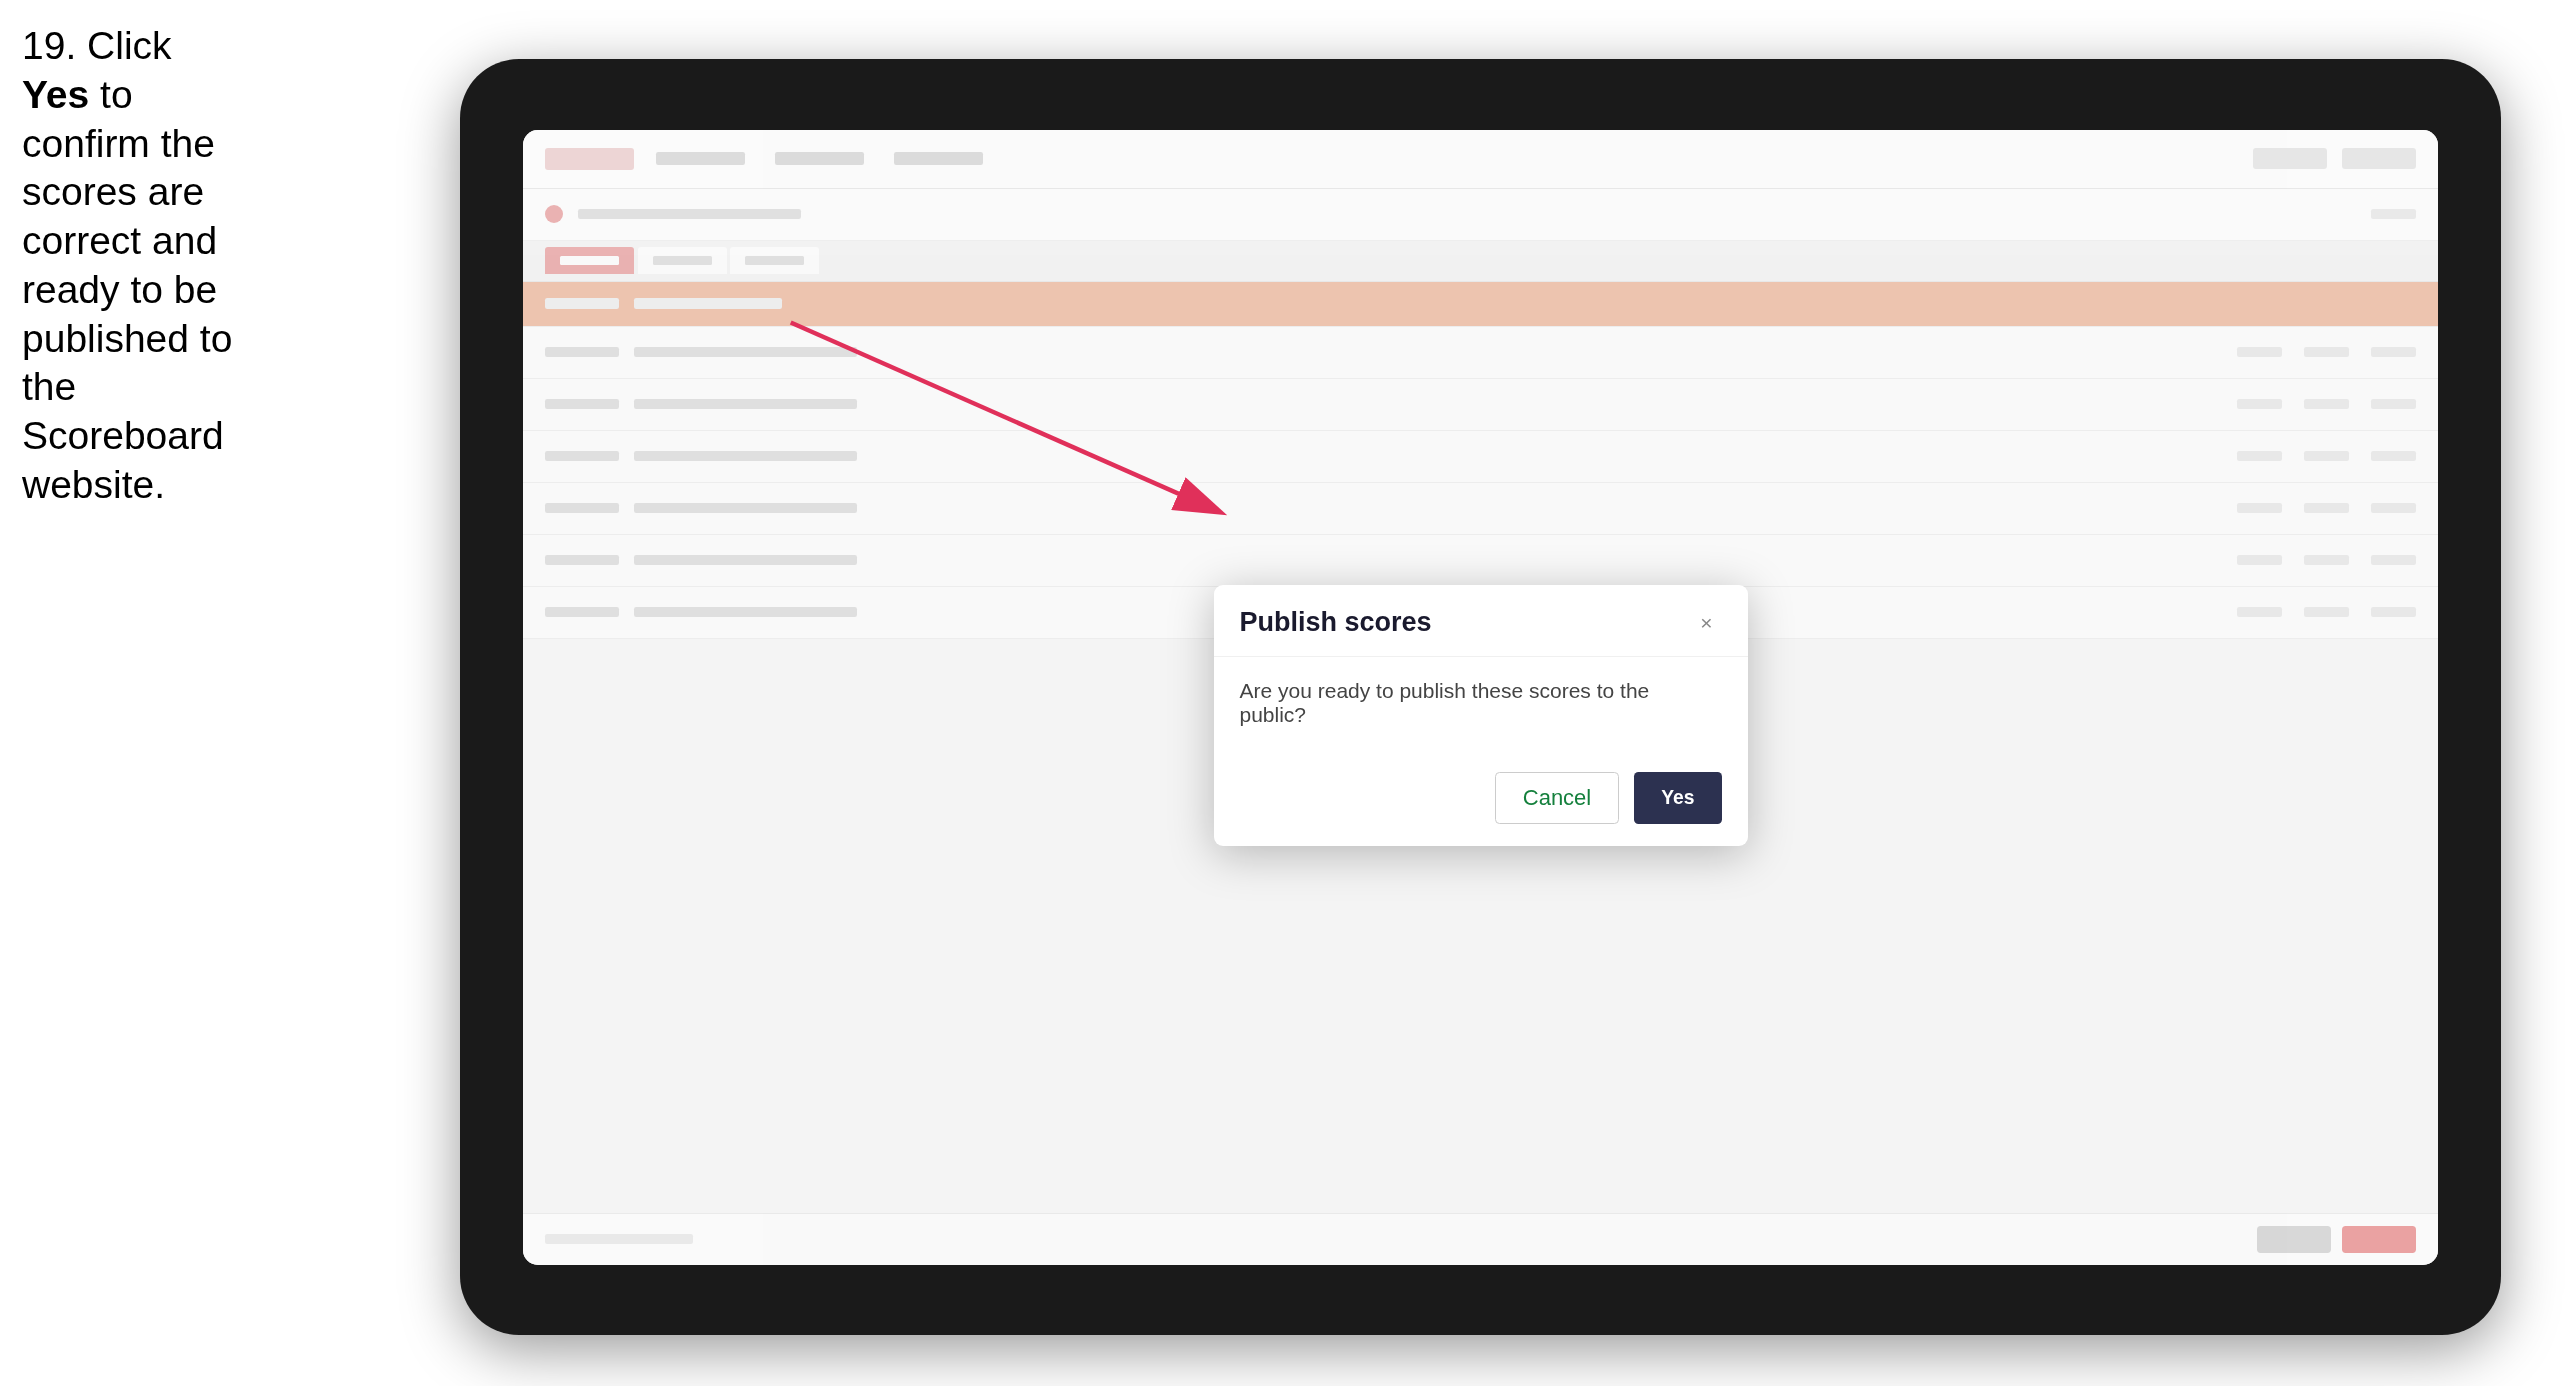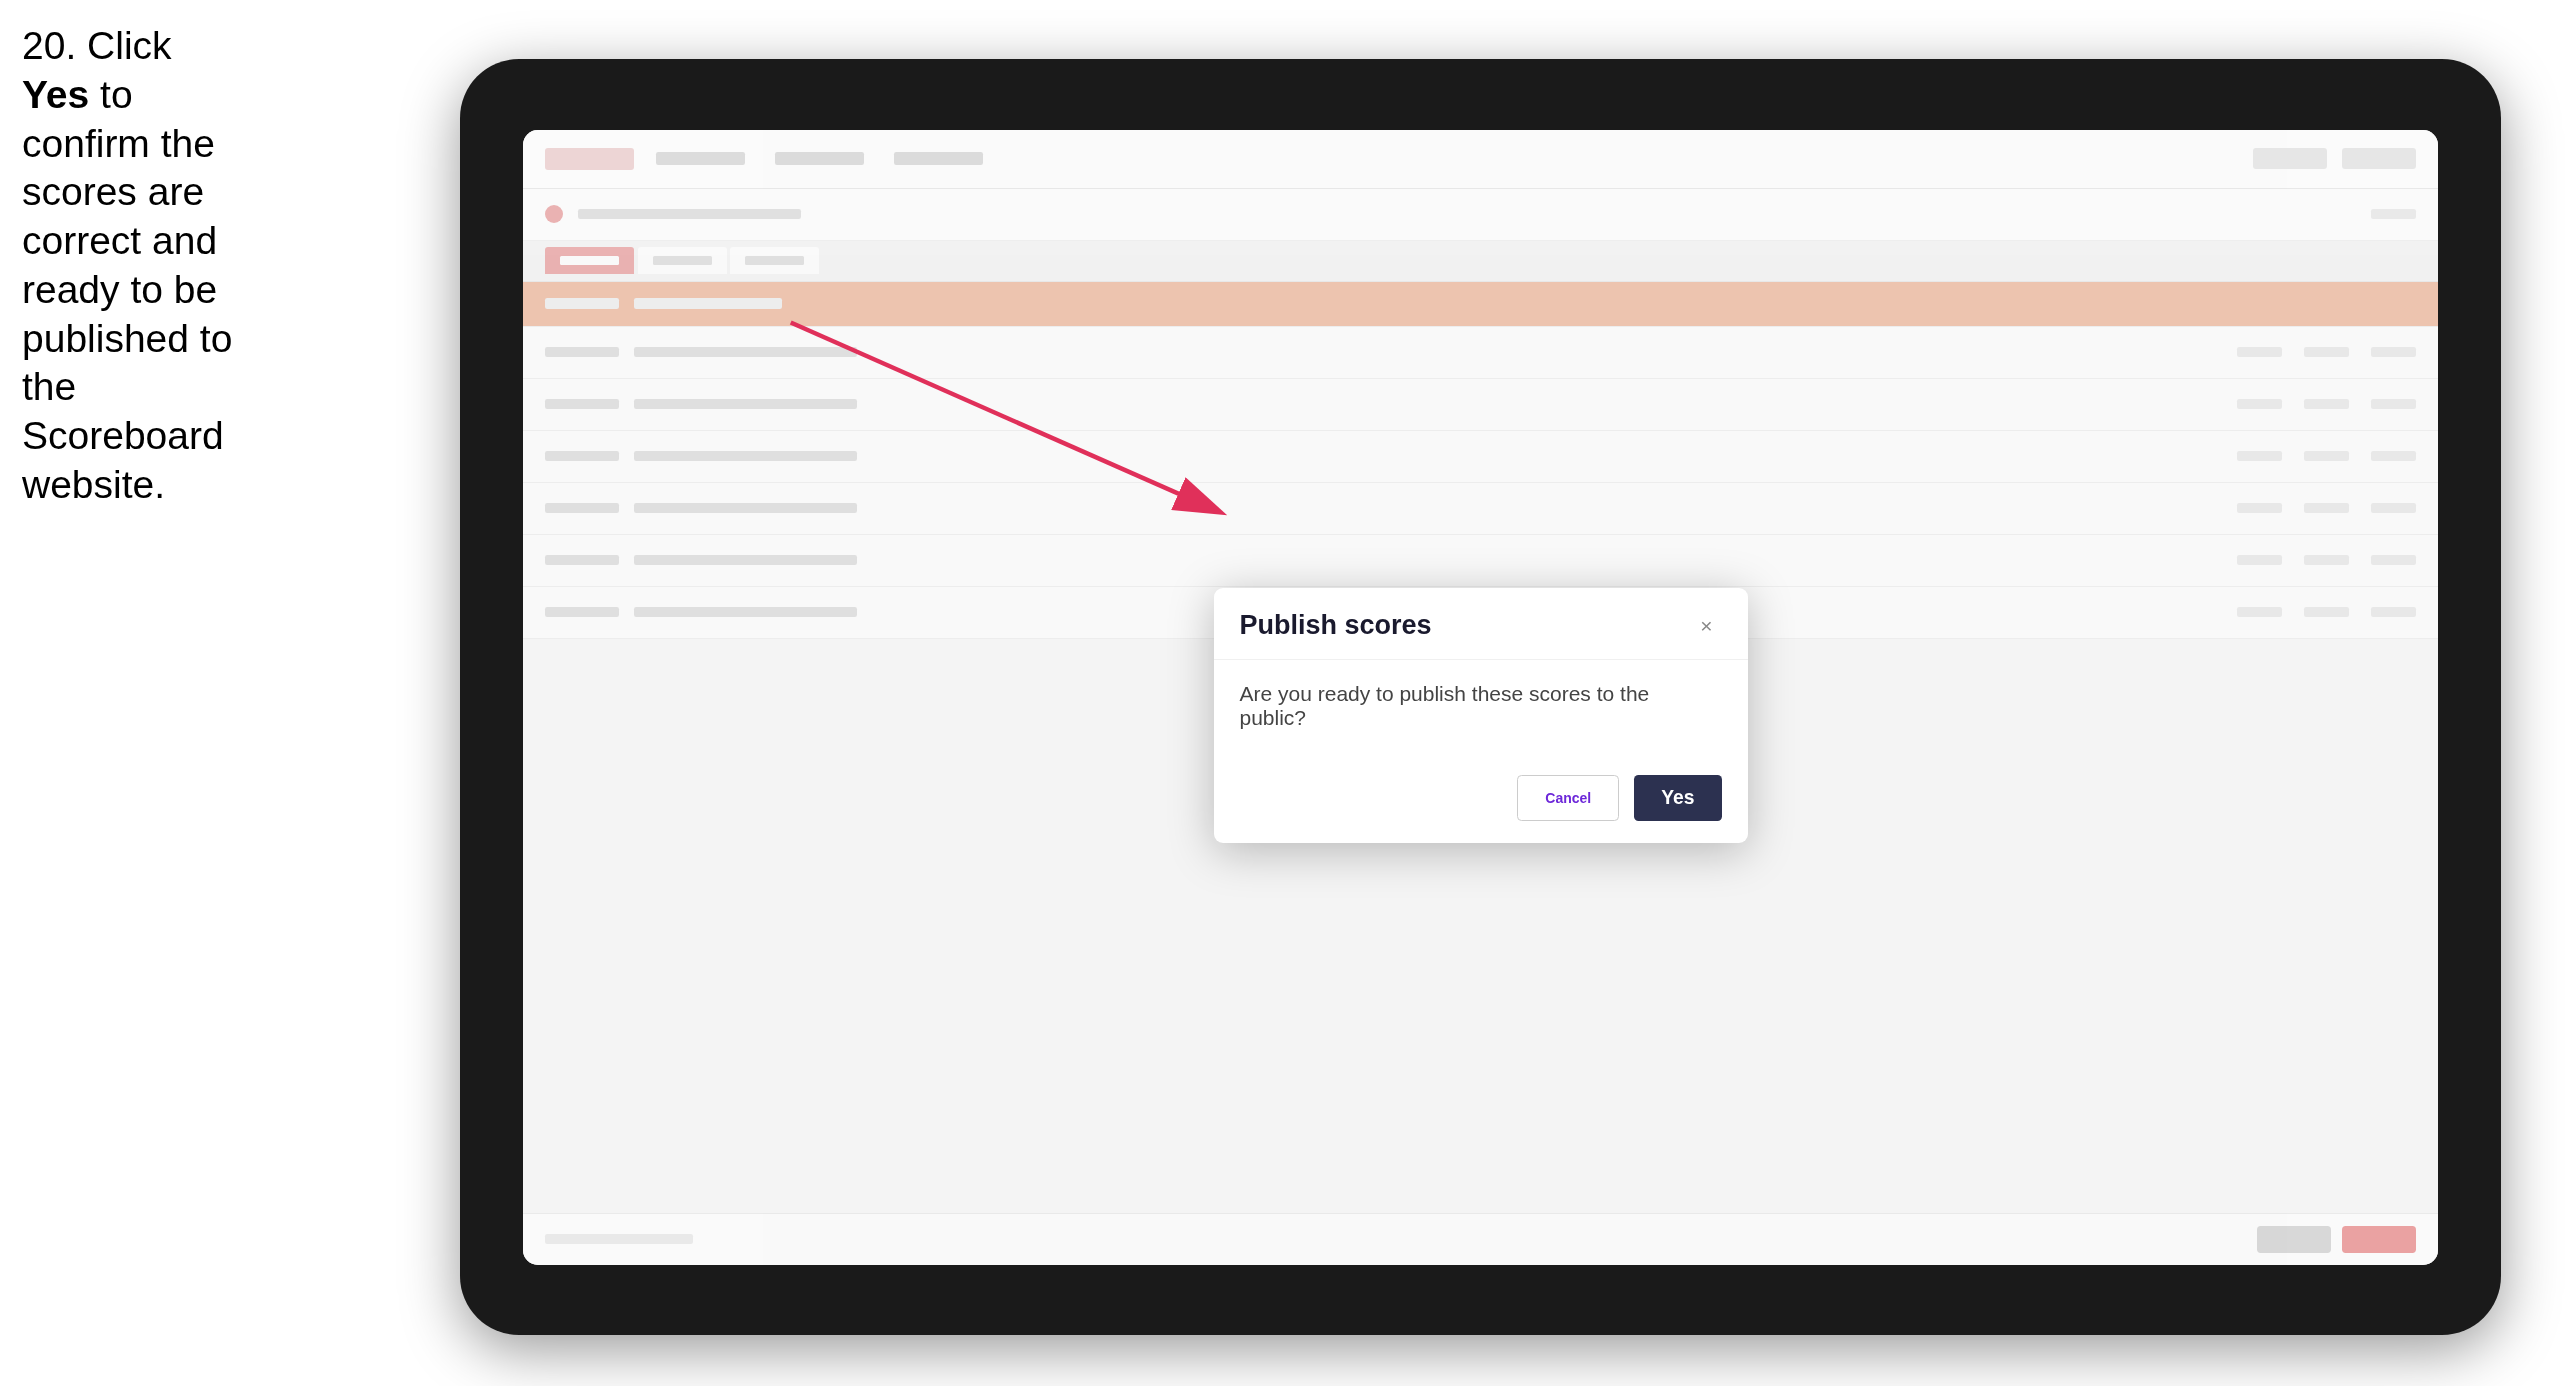--- a/index.html
+++ b/index.html
@@ -306,45 +306,44 @@
 
     .modal-footer {
       display: flex;
       justify-content: flex-end;
       gap: 15px;
       padding: 15px 26px 22px;
     }
 
     .btn-cancel {
       padding: 12px 27px;
-      font-size: 14px;
+      font-size: 22px;
       border: 0.7px solid #ccc;
       background: #fff;
       border-radius: 4.5px;
       cursor: pointer;
-      color: #6d28d9;
-      font-weight: bold;
+      color: #15803d;
     }
 
     .btn-yes {
       padding: 12px 27px;
       font-size: 19.3px;
       background: #2c3150;
       color: #fff;
       border: none;
       border-radius: 4.5px;
       cursor: pointer;
       font-weight: 600;
     }
   </style>
 </head>
 <body>
 
 <div class="instruction-text">
-  <span>20.</span>
+  <span>19.</span>
   <span> Click </span><strong>Yes</strong><span> to confirm the scores are correct and ready to be published to the Scoreboard website.</span>
 </div>
 
 <div class="tablet">
   <div class="tablet-screen">
 
     <div class="app-bg"></div>
 
     <div class="top-nav">
       <div class="nav-logo"></div>

